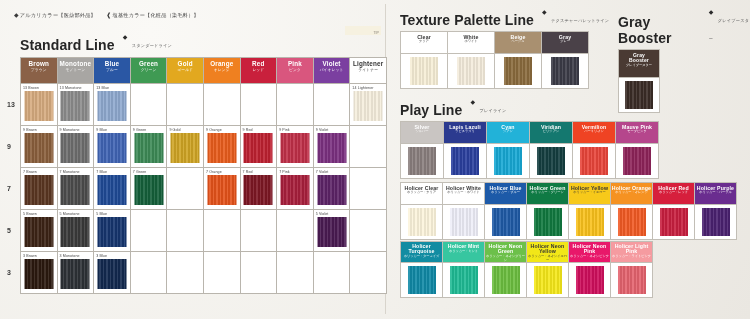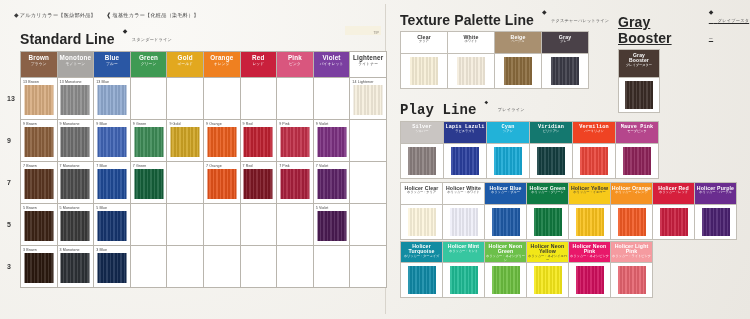--- a/index.html
+++ b/index.html
@@ -22,38 +22,38 @@
   .cornerbox span{position:absolute;right:2px;bottom:0px;font-size:3.6px;color:#8a8378;}
 
   
   .sect-title{font-size:14px;font-weight:600;letter-spacing:.1px;color:#262626;}
   .sect-sub{font-size:4.2px;color:#5a5a5a;letter-spacing:.2px;}
   .sect-mark{font-size:6px;vertical-align:top;}
 
   .title-row{display:flex;align-items:flex-end;gap:8px;}
 
   
-  #standard{position:absolute;left:20px;top:27px;}
+  #standard{position:absolute;left:20px;top:33px;}
   table.grid{border-collapse:collapse;table-layout:fixed;}
   table.grid td{border:.6px solid #b9b5ad;padding:0;vertical-align:top;background:#ffffff;}
   .hdr{height:22px;text-align:center;color:#fff;line-height:1.05;padding-top:3px !important;}
   .hdr .en{font-size:6.3px;font-weight:700;letter-spacing:.2px;display:block;}
   .hdr .jp{font-size:3.7px;display:block;margin-top:1px;letter-spacing:.2px;}
   .hdr.light{color:#333;}
   .cell{height:41px;position:relative;}
   .cell .lab{position:absolute;left:2px;top:1.5px;font-size:3.6px;color:#444;letter-spacing:.1px;white-space:nowrap;}
   .sw{position:absolute;left:50%;transform:translateX(-50%);top:7px;width:29px;height:30px;
       background-image:repeating-linear-gradient(90deg,rgba(255,255,255,.11) 0 .6px,rgba(0,0,0,.07) .6px 1.4px);}
   .rowlabel{position:absolute;left:-14px;font-size:7px;font-weight:700;color:#3b3b3b;}
 
   
   .panel{position:absolute;}
   #texture{left:400px;top:8px;}
   #graybooster{left:618px;top:8px;}
-  #play{left:400px;top:98px;font-family:Liberation Mono, monospace;}
+  #play{left:400px;top:98px;}
   #holicer{left:400px;top:182px;}
 
   table.sm{border-collapse:collapse;table-layout:fixed;}
   table.sm td{border:.6px solid #c2beb6;padding:0;background:#fff;vertical-align:top;}
   .shdr{height:18px;text-align:center;line-height:1.05;padding-top:2.5px !important;color:#fff;}
   .shdr .en{font-size:5.2px;font-weight:700;display:block;letter-spacing:.15px;}
   .shdr .jp{font-size:3.2px;display:block;margin-top:.5px;}
   .shdr.light{color:#333;}
   .scell{height:34px;position:relative;}
   .ssw{position:absolute;left:50%;transform:translateX(-50%);top:3px;width:28px;height:28px;
@@ -320,21 +320,21 @@
             </td>
             <td class="scell">
               <span class="ssw" style="background-color:#3b3b47;"></span>
             </td>
           </tr>
         </tbody>
       </table>
   </div>
 
   <div class="panel" id="graybooster">
-    <div class="title-row" style="margin-bottom:3px;text-decoration:underline;">
+    <div class="title-row" style="margin-bottom:3px;">
       <div class="sect-title">Gray Booster</div>
       <div style="padding-bottom:2px;">
         <span class="sect-mark">◆</span>
         <span class="sect-sub">グレイブースター</span>
       </div>
     </div>
     <table class="sm" id="graybooster-grid">
         <tbody>
           <tr>
             <td class="shdr" style="width: 40px; background: rgb(74, 58, 51); height: 24px;">

